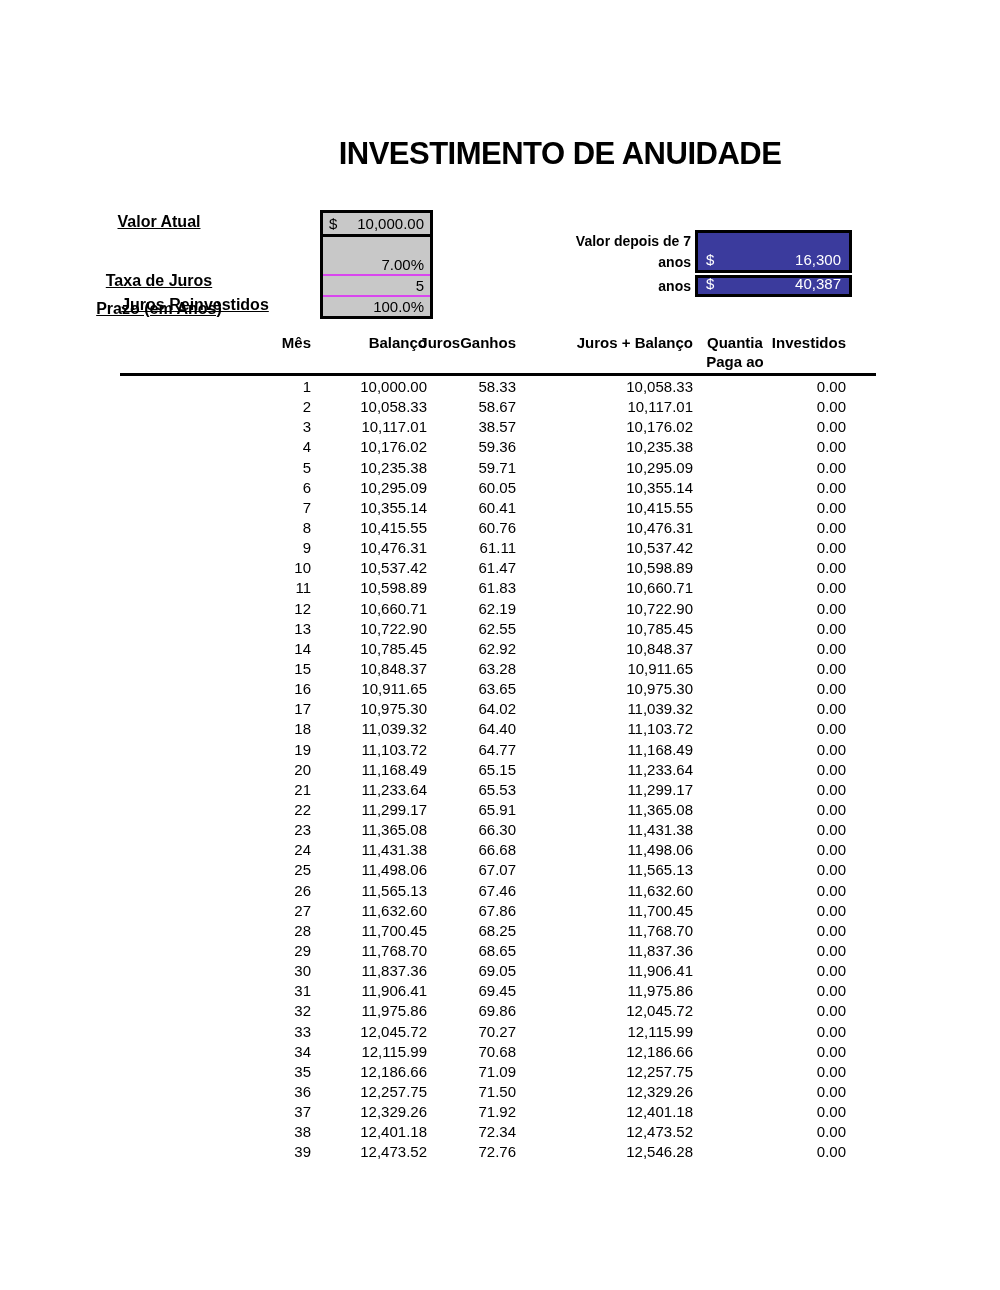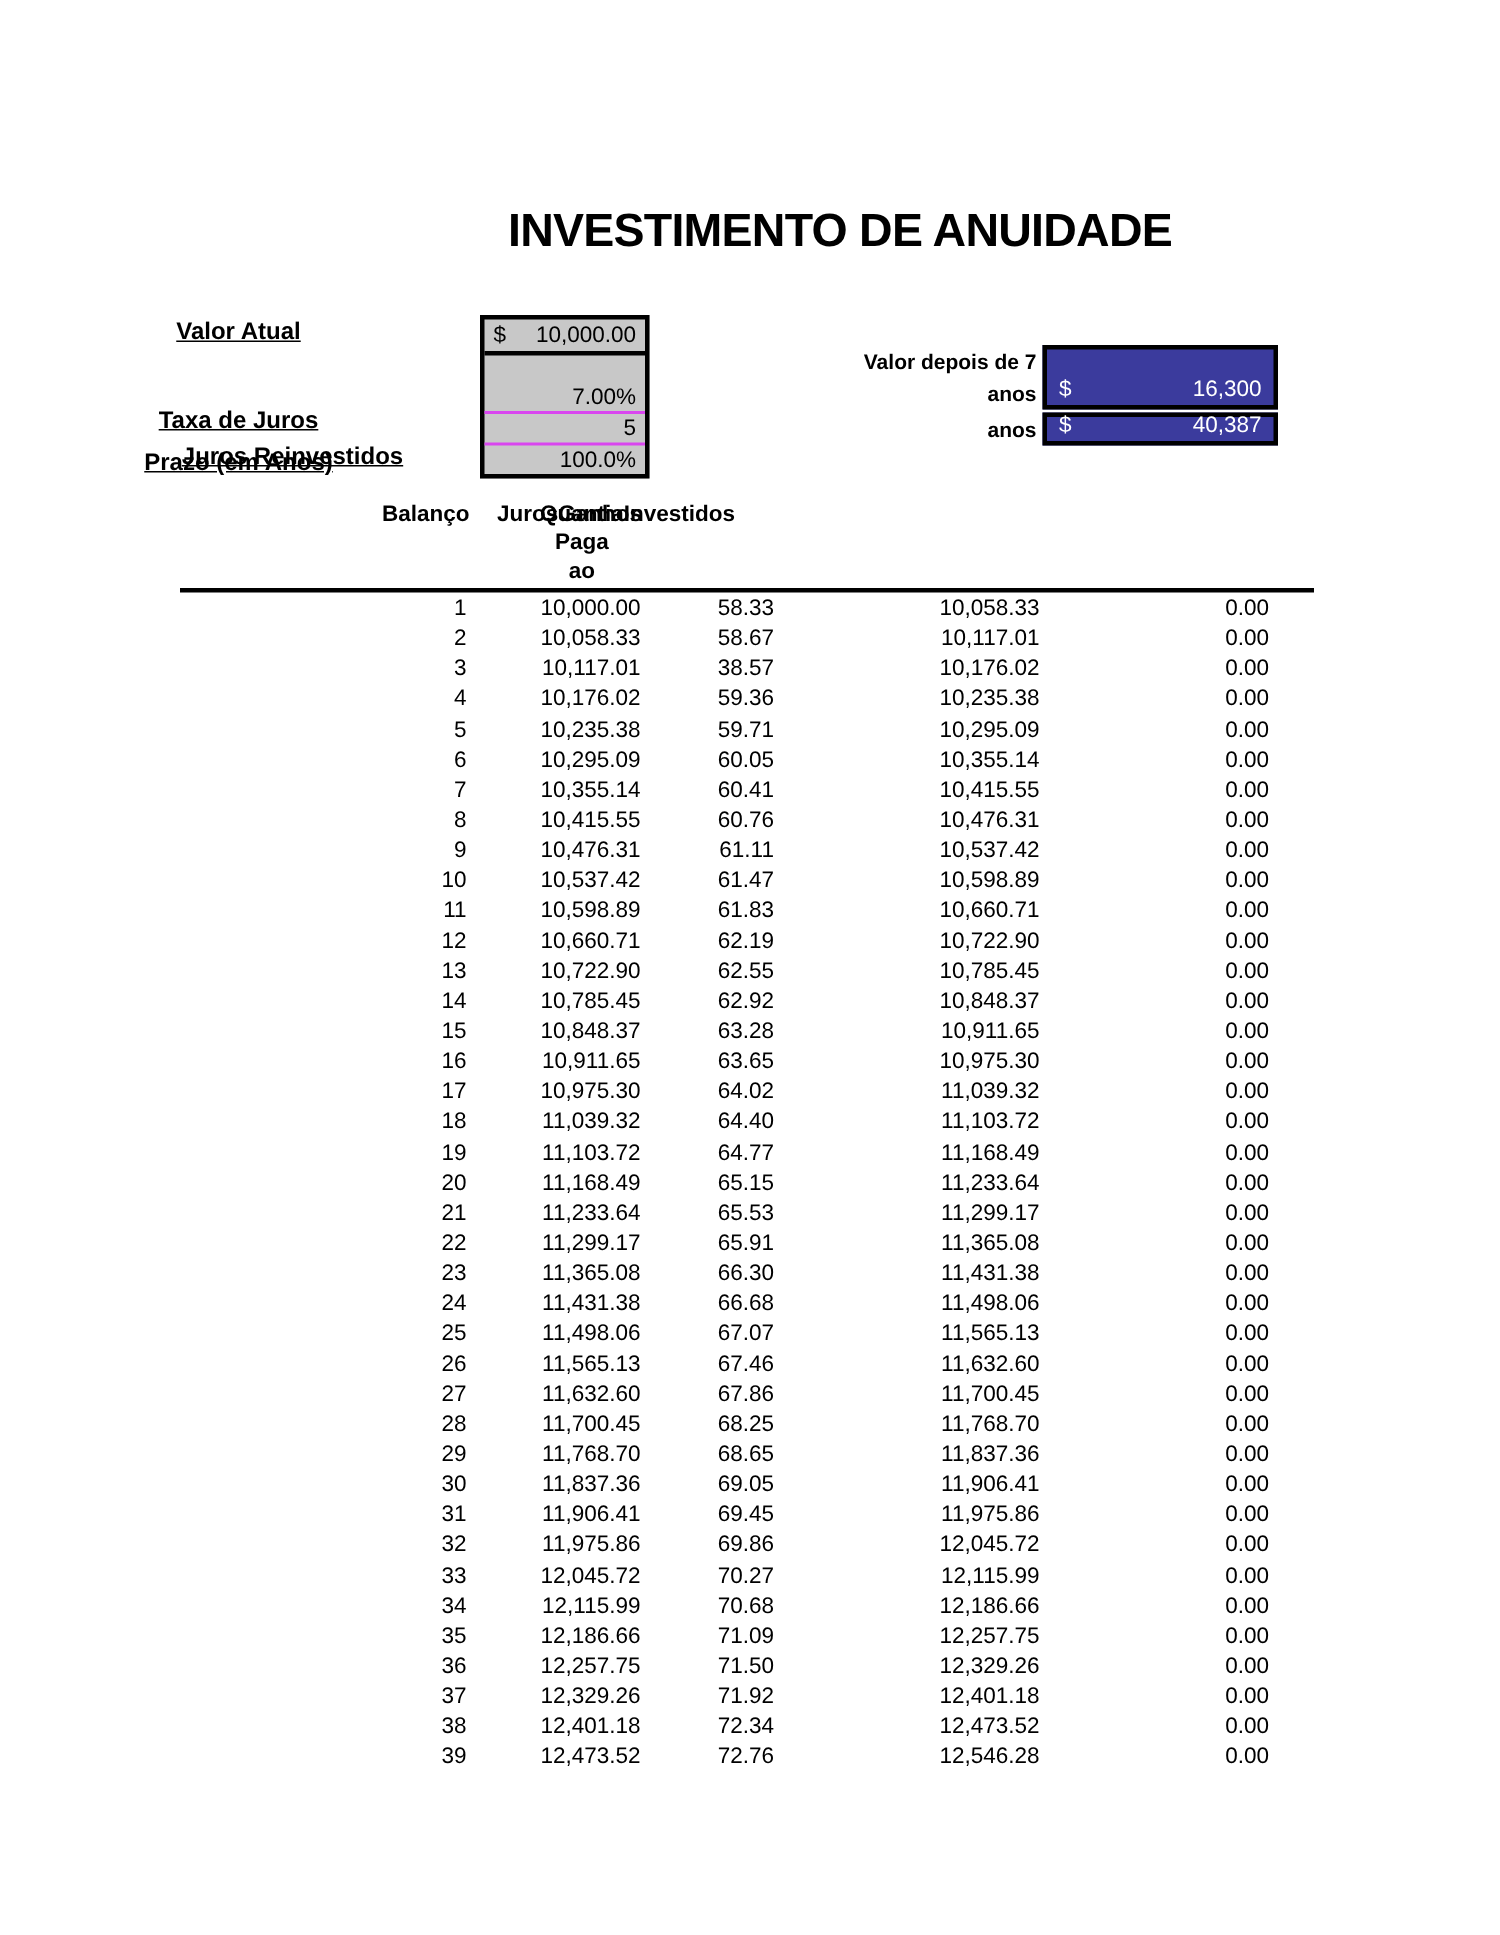--- a/index.html
+++ b/index.html
@@ -111,26 +111,32 @@
 </div>
 <div id="result-box-2" class="abs blue-box">
   <div class="brow">
     <span>$</span>
     <span>40,387</span>
   </div>
 </div>
 
 <div id="table" class="abs">
   <div id="thead" class="grid">
+    <div class="hcell c1">
+      <span>Mês</span>
+    </div>
     <div class="hcell c2">
       <span>Balanço</span>
     </div>
     <div class="hcell c3">
       <span>Juros</span>
       <span>Ganhos</span>
+    </div>
+    <div class="hcell c4">
+      <span>Juros + Balanço</span>
     </div>
     <div class="hcell c5">
       <span>Quantia Paga ao</span>
       <span>Investidos</span>
     </div>
   </div>
   <div id="tbody">
       <div class="trow grid">
         <div class="cell c1">1</div>
         <div class="cell c2">10,000.00</div>

